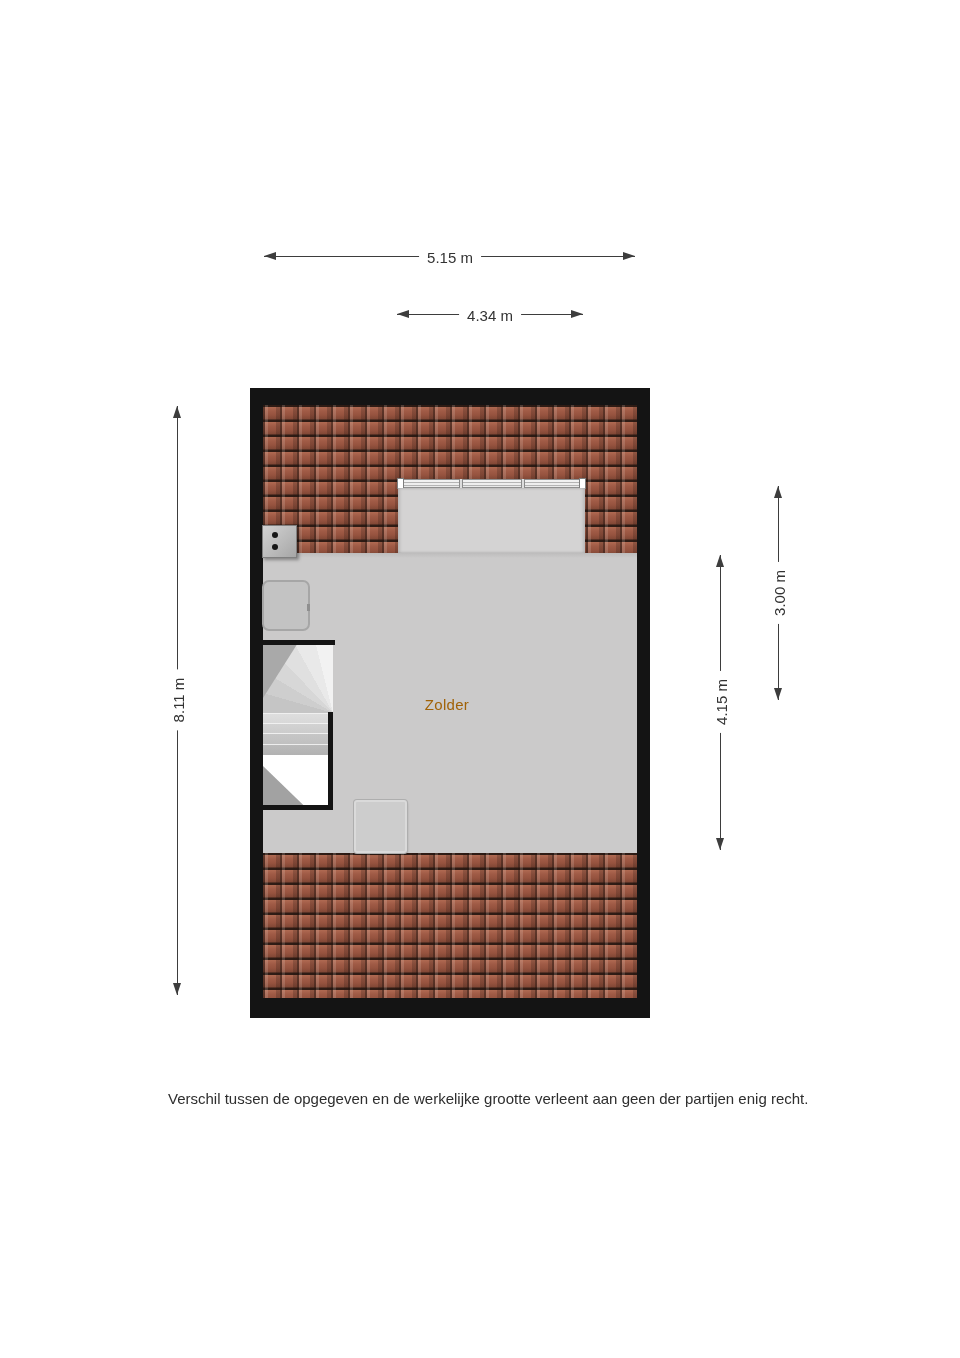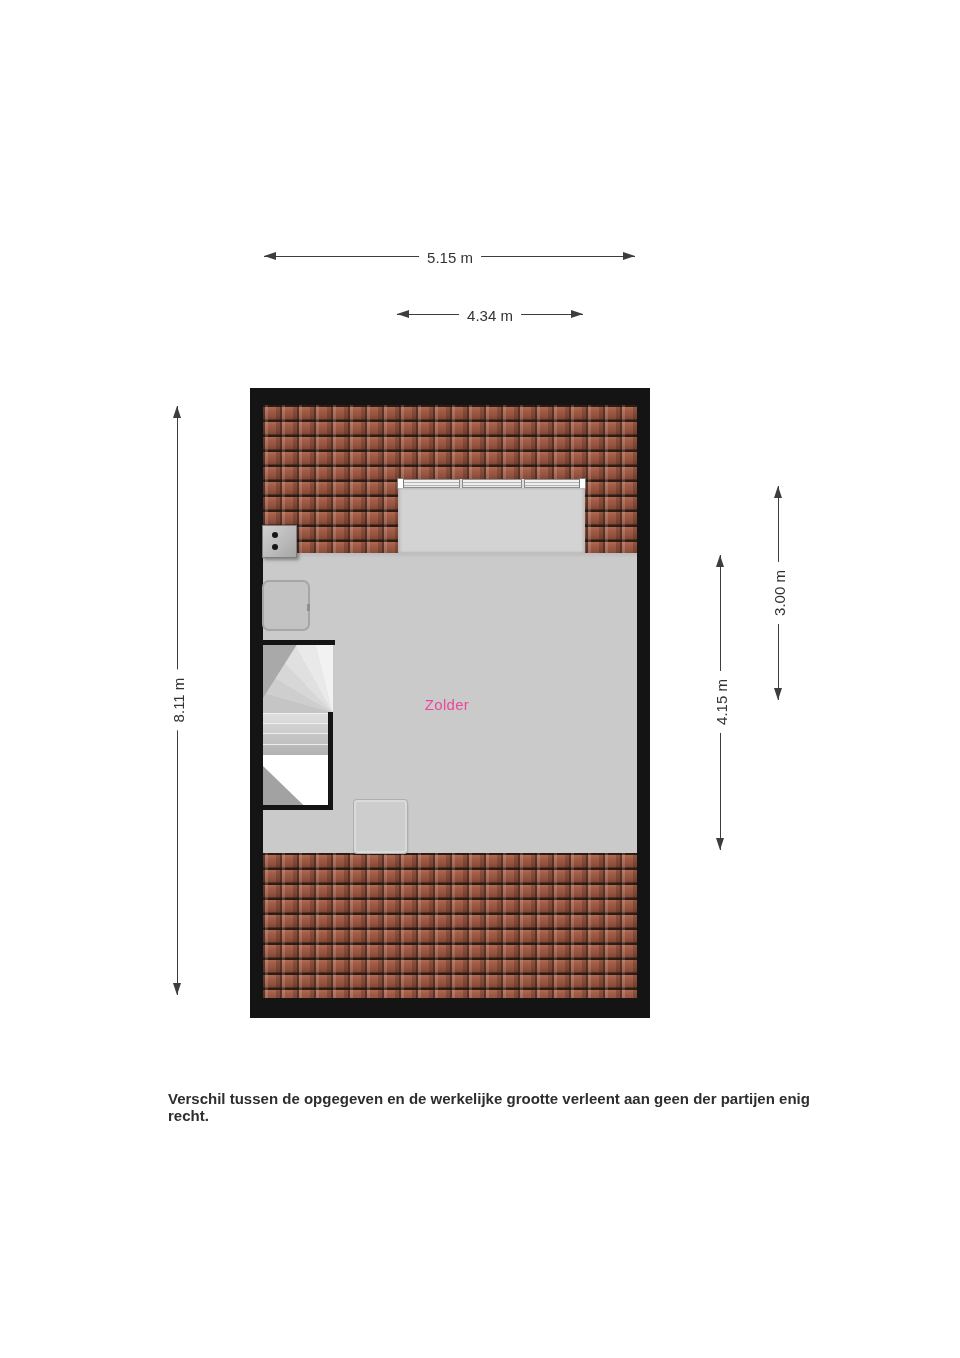--- a/index.html
+++ b/index.html
@@ -170,26 +170,26 @@
   .storage-box{
     position:absolute;left:104px;top:412px;width:53px;height:53px;
     background:#cdcdcd;
     border:2px solid #dadada;border-radius:3px;box-sizing:border-box;
     box-shadow:0 0 0 1px #aeaeae, 1px 2px 2px rgba(0,0,0,0.18);
   }
 
   .room-label{
     position:absolute;left:197px;top:316px;
     transform:translate(-50%,-50%);
-    font-size:15px;color:#ec4899;letter-spacing:0.3px;
+    font-size:15px;color:#a16207;letter-spacing:0.3px;
   }
 
   .footer-text{
     position:absolute;left:168px;top:1090px;
-    font-size:15px;line-height:17px;color:var(--text,#2e2e2e);font-weight:bold;
+    font-size:15px;line-height:17px;color:var(--text,#2e2e2e);
   }
 </style>
 </head>
 <body>
 
 <div class="page">
 
   <div>
     <div class="dim-line-h" style="left:264px;top:256px;width:371px;"></div>
     <div class="arrow arrow-left" style="left:264px;top:252px;"></div>

